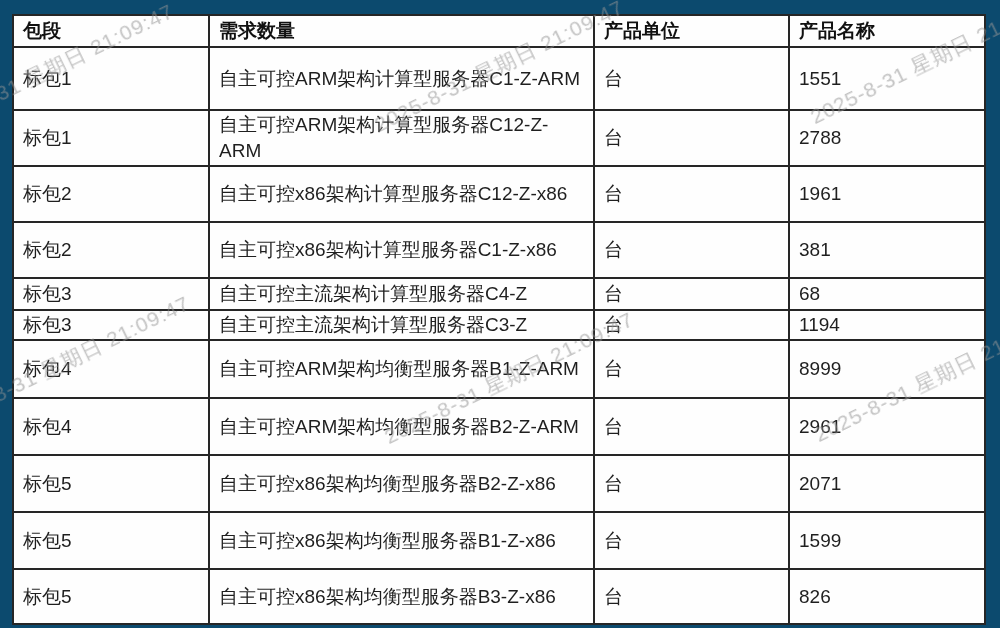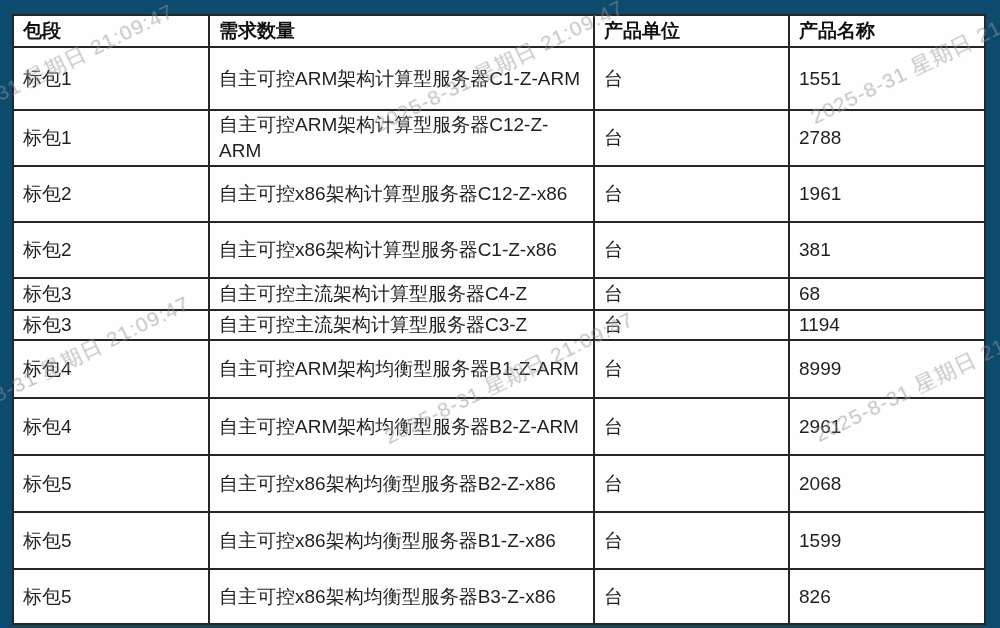--- a/index.html
+++ b/index.html
@@ -139,21 +139,21 @@
       <tr class="rh7">
         <td>标包4</td>
         <td class="prod">自主可控ARM架构均衡型服务器B2-Z-ARM</td>
         <td>台</td>
         <td>2961</td>
       </tr>
       <tr class="rh8">
         <td>标包5</td>
         <td class="prod">自主可控x86架构均衡型服务器B2-Z-x86</td>
         <td>台</td>
-        <td>2068</td>
+        <td>2071</td>
       </tr>
       <tr class="rh9">
         <td>标包5</td>
         <td class="prod">自主可控x86架构均衡型服务器B1-Z-x86</td>
         <td>台</td>
         <td>1599</td>
       </tr>
       <tr class="rh10">
         <td>标包5</td>
         <td class="prod">自主可控x86架构均衡型服务器B3-Z-x86</td>

